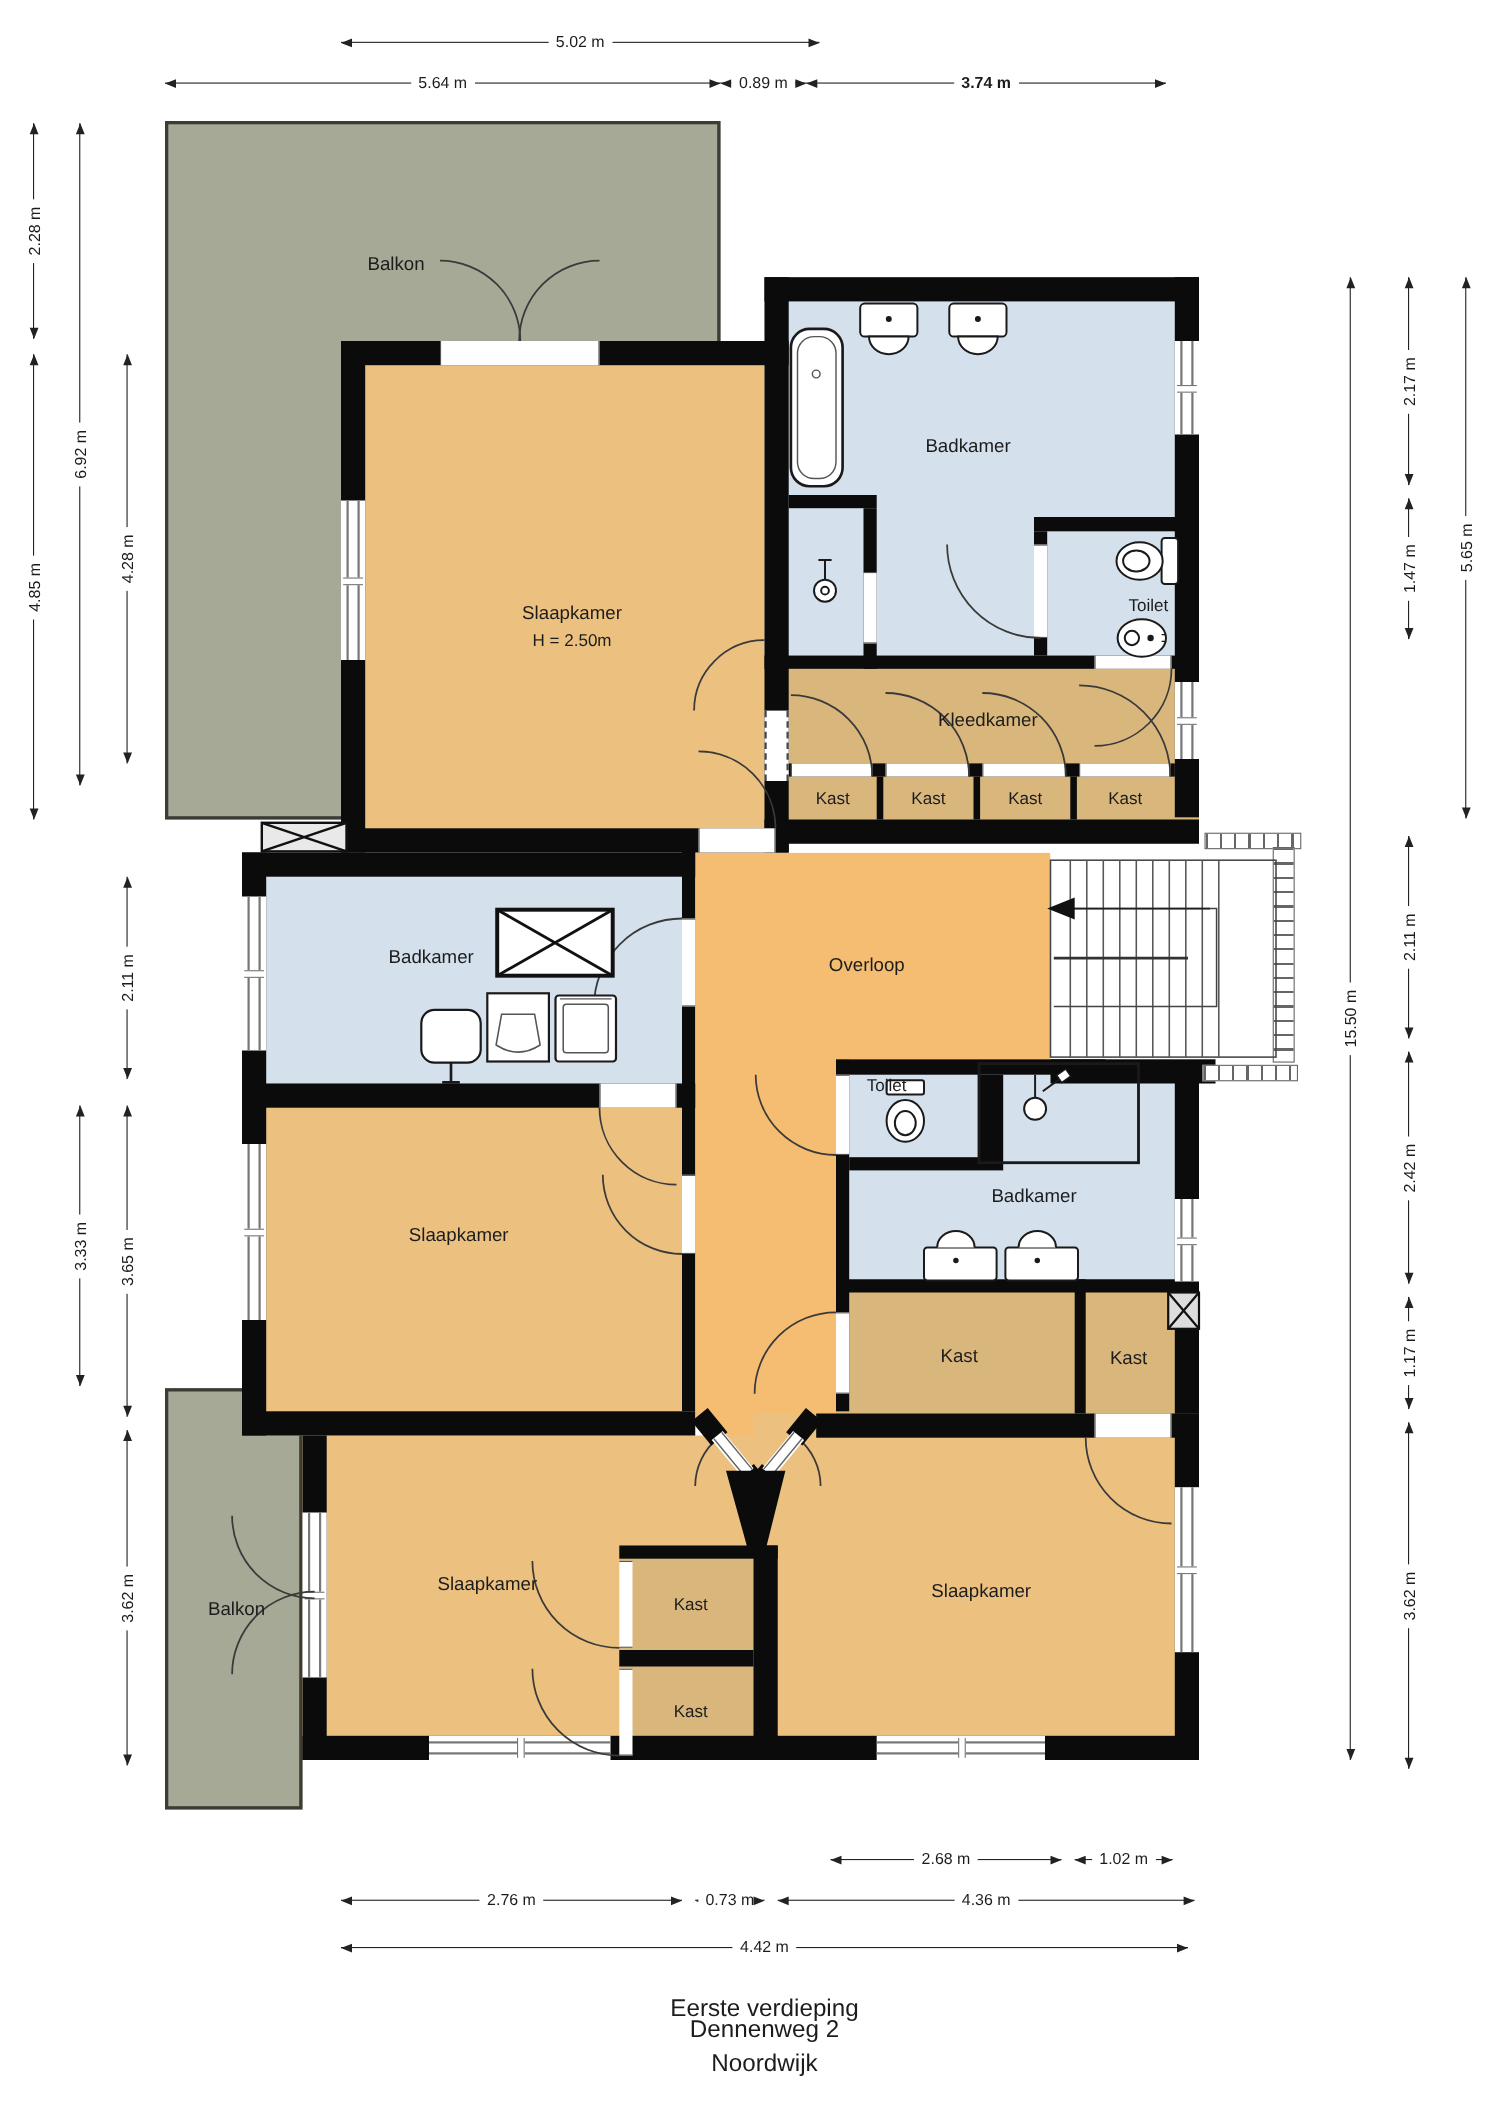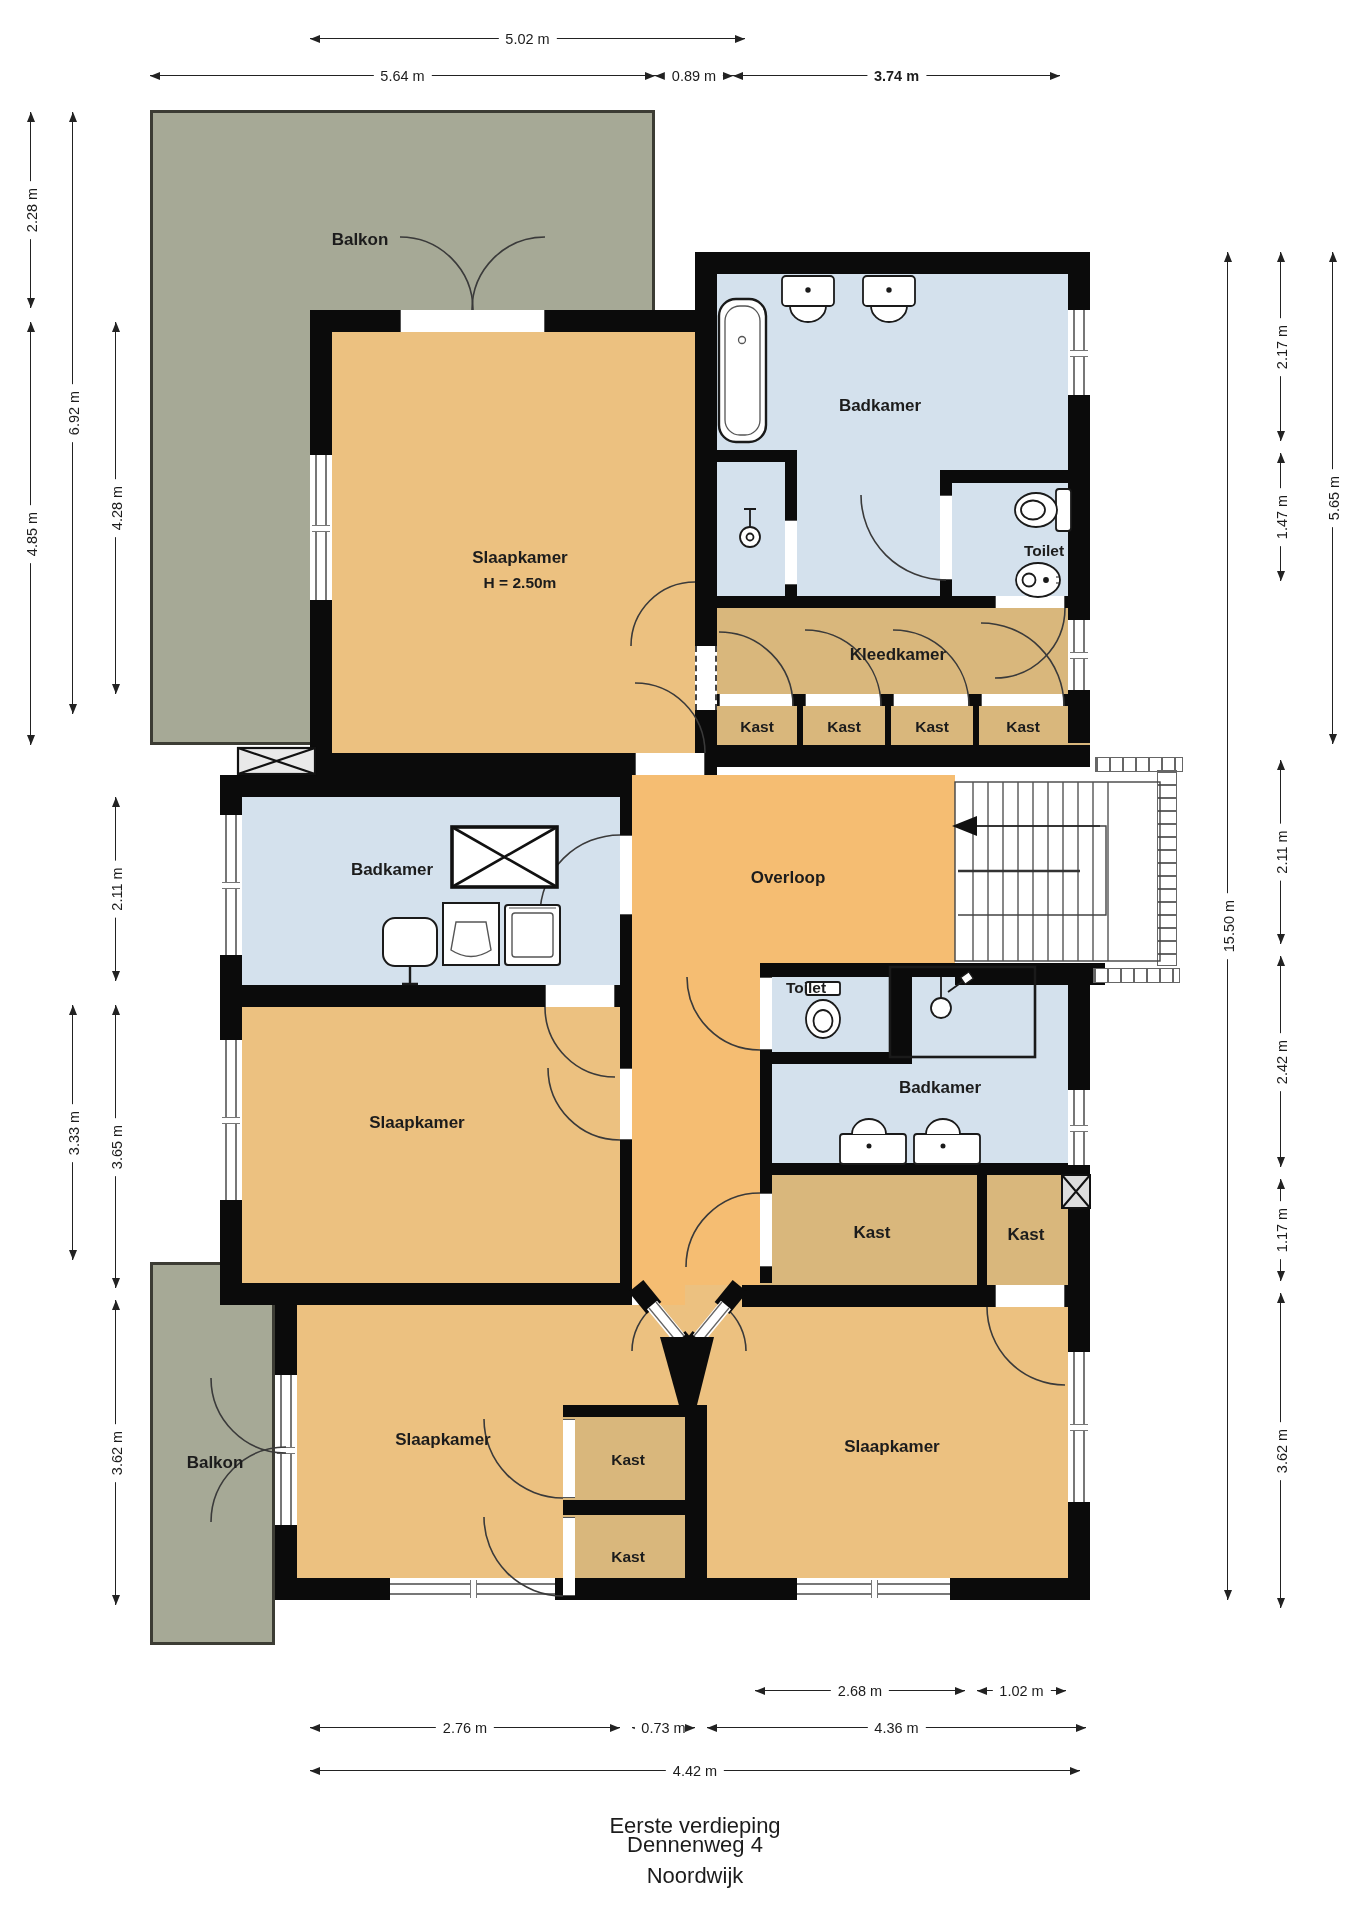--- a/index.html
+++ b/index.html
@@ -22,21 +22,21 @@
       border-top:2px solid #777;border-bottom:2px solid #777;}
   .winH::after{content:"";position:absolute;top:2px;bottom:2px;left:50%;width:5px;margin-left:-3px;
       background:#fff;border-left:1.5px solid #777;border-right:1.5px solid #777;}
   .gapV{position:absolute;background:#fff;border-top:1.5px solid #555;border-bottom:1.5px solid #555;box-sizing:border-box;}
   .gapH{position:absolute;background:#fff;border-left:1.5px solid #555;border-right:1.5px solid #555;box-sizing:border-box;}
   .dashV{position:absolute;background:#fff;border-left:2px dashed #444;border-right:2px dashed #444;box-sizing:border-box;}
   .railH{position:absolute;background-color:#fff;border:1.5px solid #666;box-sizing:border-box;
       background-image:repeating-linear-gradient(90deg,#666 0 2px,rgba(0,0,0,0) 2px 13px);}
   .railV{position:absolute;background-color:#fff;border:1.5px solid #666;box-sizing:border-box;
       background-image:repeating-linear-gradient(180deg,#666 0 2px,rgba(0,0,0,0) 2px 13px);}
-  .lbl{position:absolute;transform:translate(-50%,-50%);font-size:17px;white-space:nowrap;font-weight:bold;}
+  .lbl{position:absolute;transform:translate(-50%,-50%);font-size:17px;white-space:nowrap;}
   .lbl.small{font-size:15.5px;}
   .hdim{position:absolute;border-top:1.3px solid #222;height:0;}
   .hdim::before{content:"";position:absolute;left:0;top:-4.5px;width:0;height:0;
       border-right:10px solid #222;border-top:4px solid transparent;border-bottom:4px solid transparent;}
   .hdim::after{content:"";position:absolute;right:0;top:-4.5px;width:0;height:0;
       border-left:10px solid #222;border-top:4px solid transparent;border-bottom:4px solid transparent;}
   .hdim>span{position:absolute;left:50%;top:0;transform:translate(-50%,-52%);background:#fff;
       padding:0 7px;font-size:14.5px;white-space:nowrap;}
   .vdim{position:absolute;border-left:1.3px solid #222;width:0;}
   .vdim::before{content:"";position:absolute;top:0;left:-4.5px;width:0;height:0;
@@ -362,16 +362,16 @@
       <span>0.73 m</span>
     </div>
   <div class="hdim" style="left:707px;top:1727px;width:379px;">
       <span>4.36 m</span>
     </div>
   <div class="hdim" style="left:310px;top:1770px;width:770px;">
       <span>4.42 m</span>
     </div>
 
   <div class="title" style="left:695px;top:1801px;margin-top:12px;">Eerste verdieping</div>
-  <div class="title" style="left:695px;top:1832px;">Dennenweg 4</div>
+  <div class="title" style="left:695px;top:1832px;">Dennenweg 2</div>
   <div class="title" style="left:695px;top:1863px;">Noordwijk</div>
 
 </div>
 
 </body></html>

